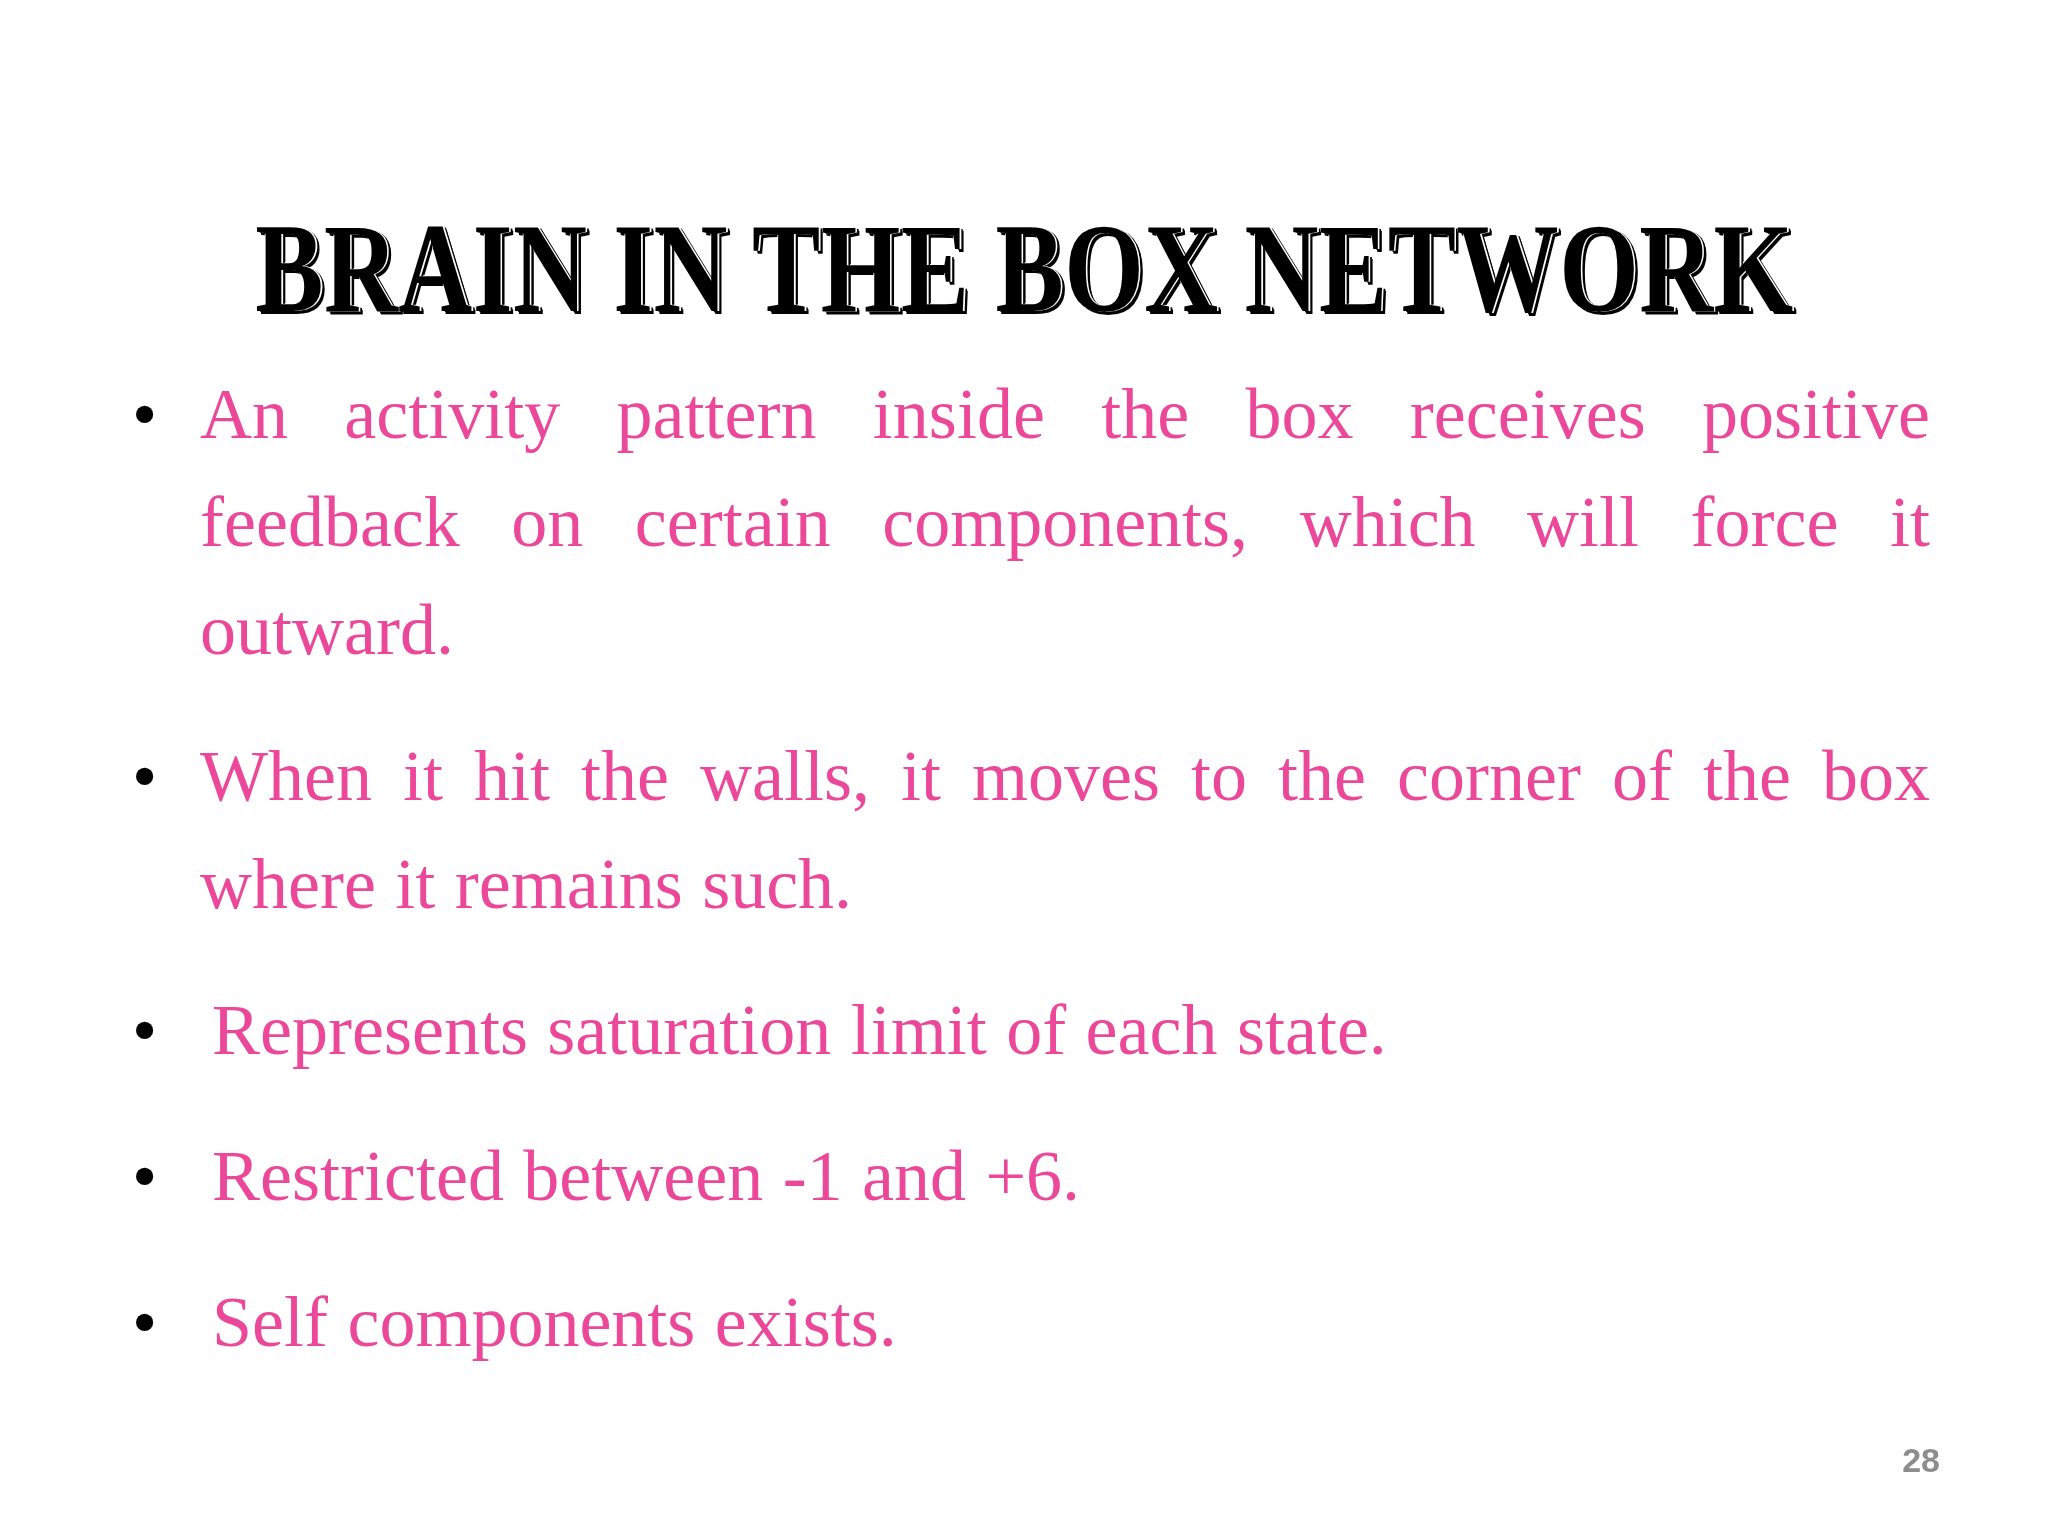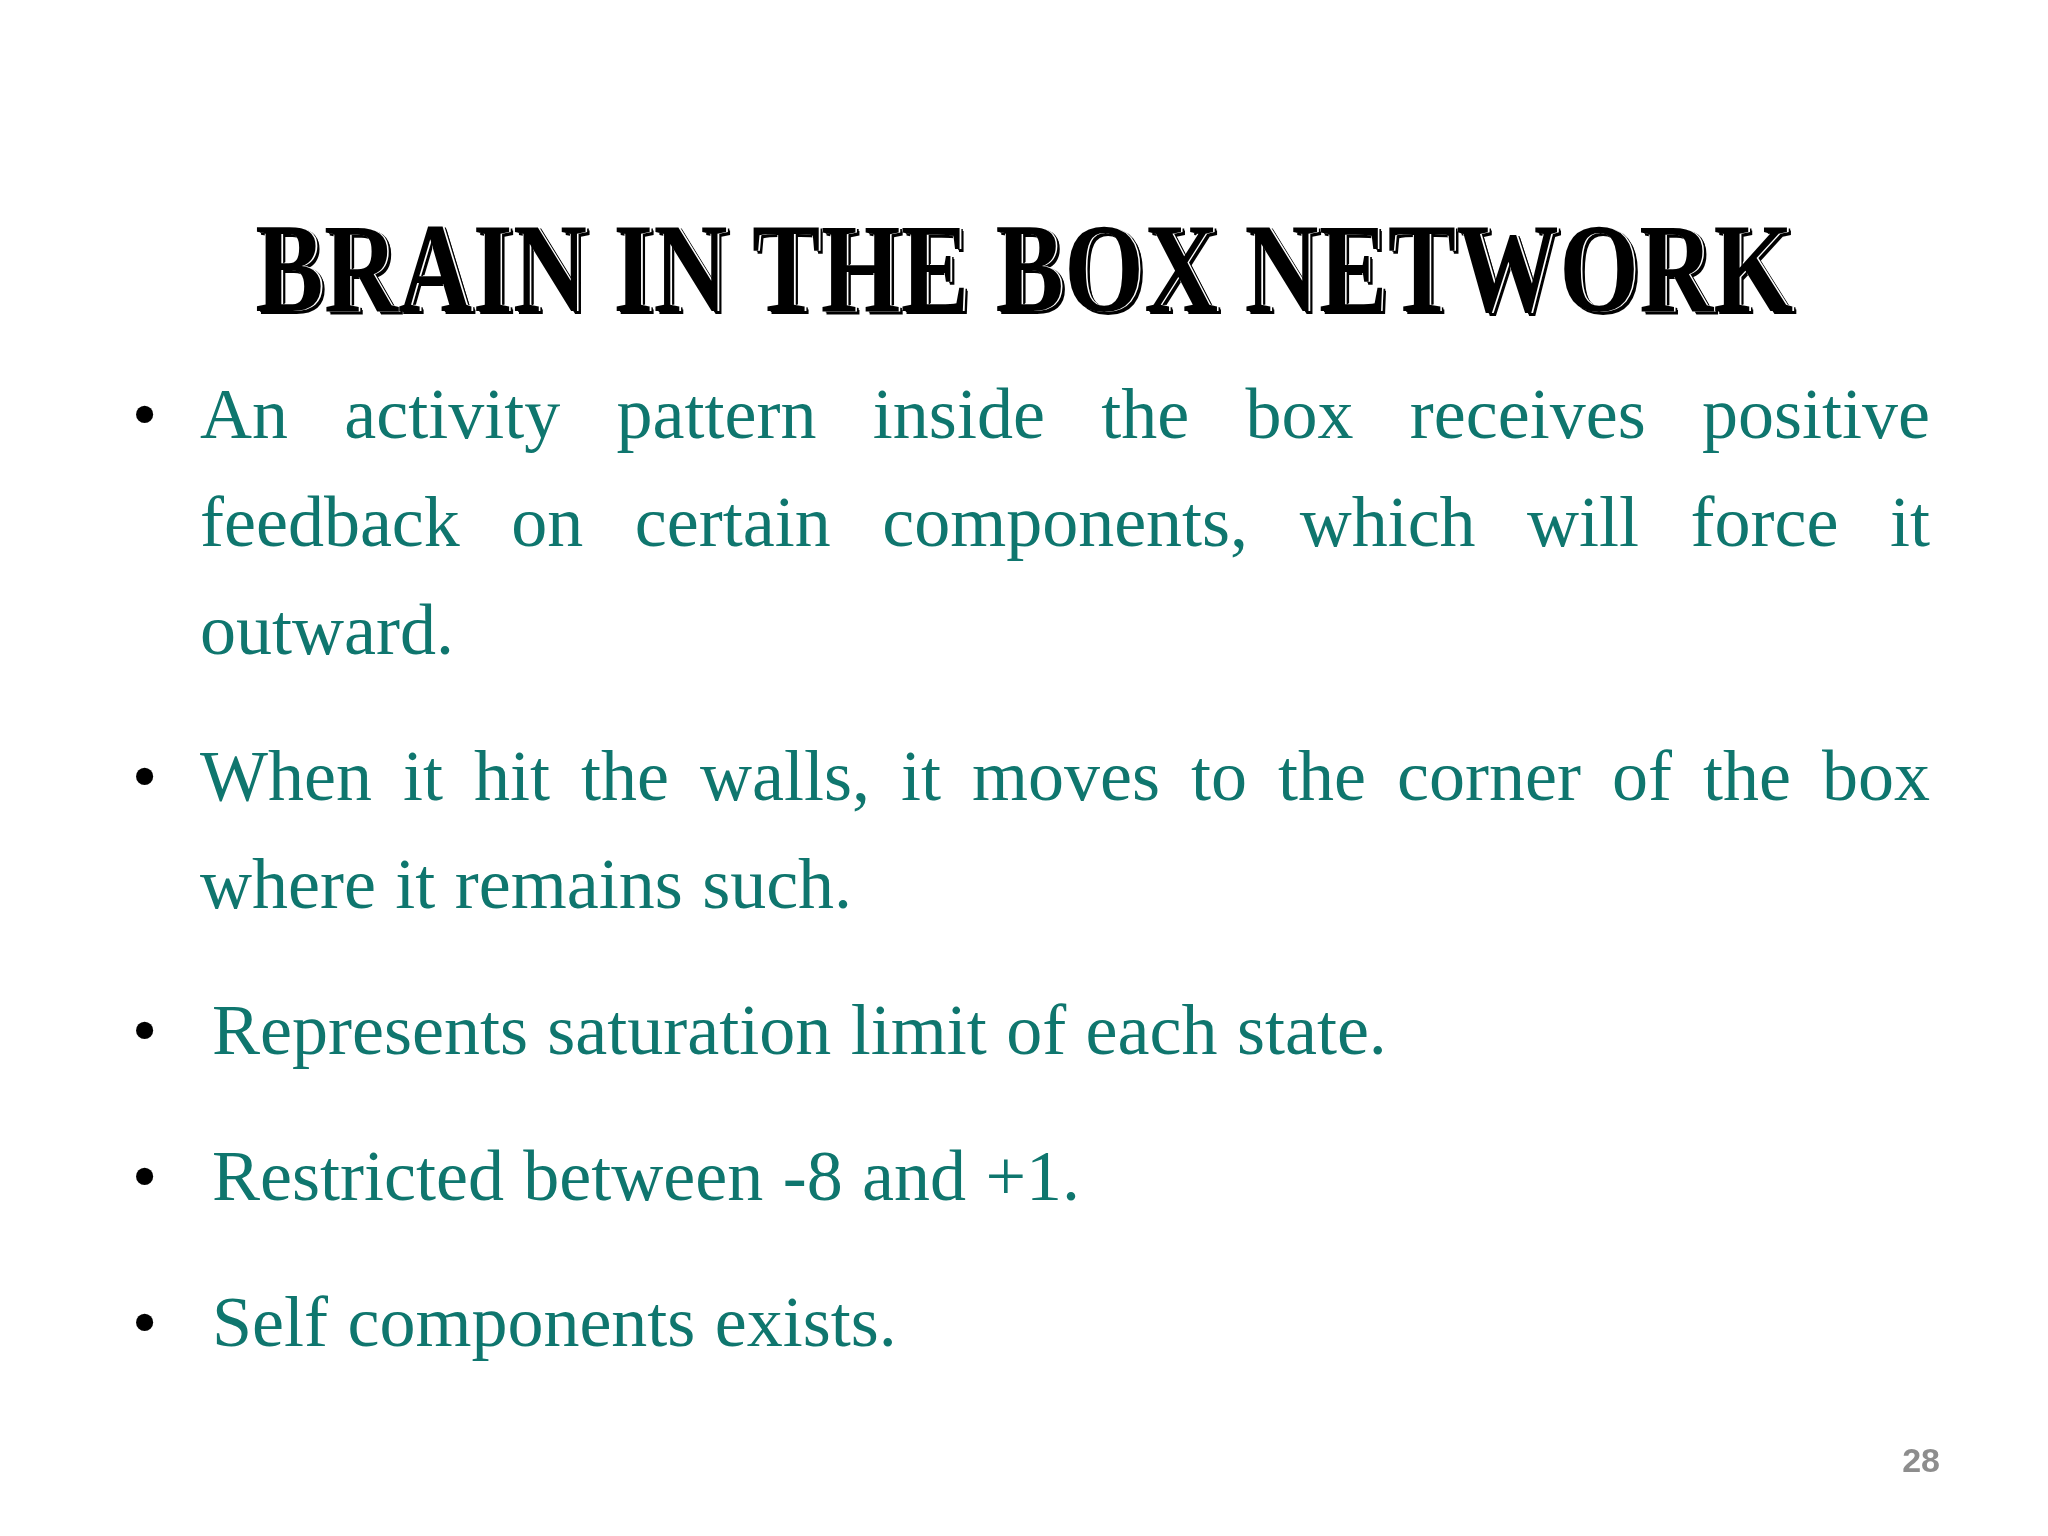--- a/index.html
+++ b/index.html
@@ -79,21 +79,21 @@
     padding-left: 14px;
     box-sizing: border-box;
     color: #000000;
     font-family: "Liberation Serif", "DejaVu Serif", serif;
   }
 
   .bullet-text {
     flex: 1 1 auto;
     font-size: 72px;
     line-height: 108px;
-    color: #0f766e;
+    color: #ec4899;
     font-family: "Liberation Serif", "DejaVu Serif", serif;
     word-spacing: 0.02em;
   }
 
   .bullet-text.justified {
     text-align: justify;
     text-align-last: left;
   }
   .bullet-text.left {
     text-align: left;
@@ -134,21 +134,21 @@
       <span class="bullet-text justified">When it hit the walls, it moves to the corner of the box where it remains such.</span>
     </div>
 
     <div class="bullet-item">
       <span class="bullet-marker">•</span>
       <span class="bullet-text left">Represents saturation limit of each state.</span>
     </div>
 
     <div class="bullet-item">
       <span class="bullet-marker">•</span>
-      <span class="bullet-text left">Restricted between -8 and +1.</span>
+      <span class="bullet-text left">Restricted between -1 and +6.</span>
     </div>
 
     <div class="bullet-item">
       <span class="bullet-marker">•</span>
       <span class="bullet-text left">Self components exists.</span>
     </div>
 
   </div>
 
   <div class="page-number">28</div>

